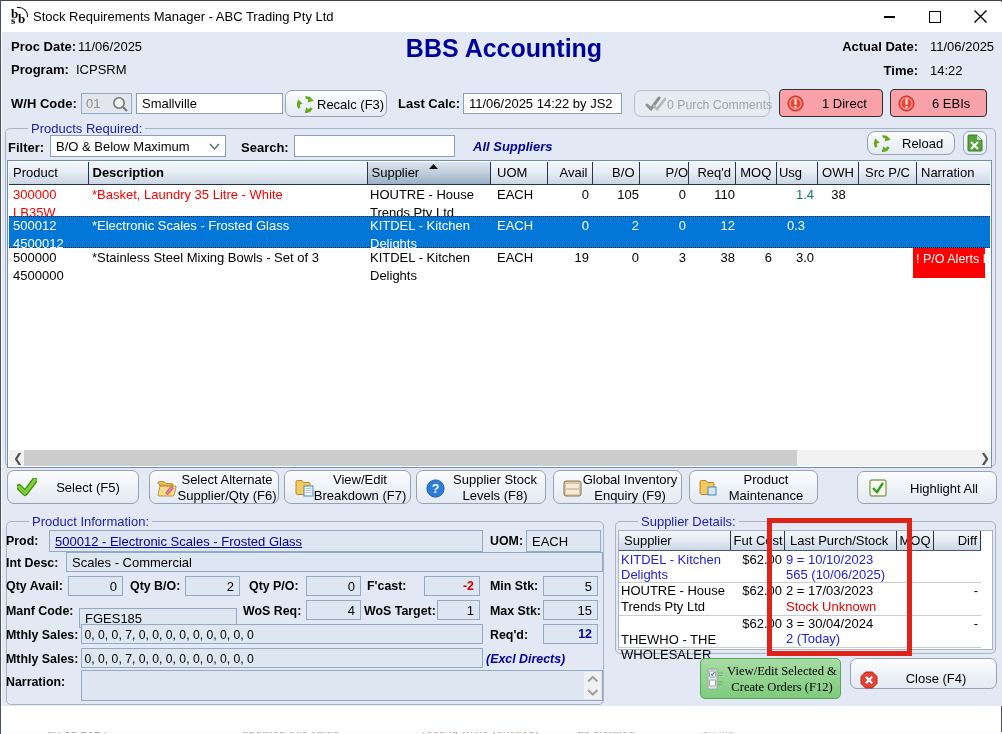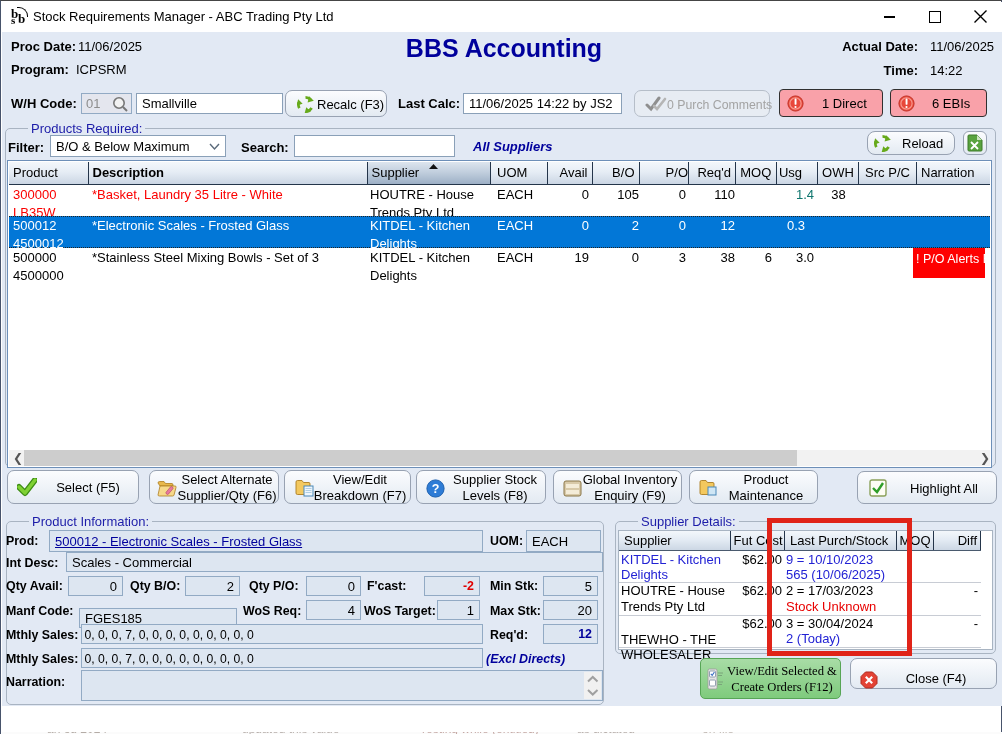--- a/index.html
+++ b/index.html
@@ -312,21 +312,21 @@
       <div class="abs b" style="left:241px;top:571.5px;">WoS Req:</div>
       <div class="ibox" style="left:304px;top:568px;width:55px;height:20px;">
           <span class="abs" style="right:5px;top:2px;">4</span>
         </div>
       <div class="abs b" style="left:362px;top:571.5px;">WoS Target:</div>
       <div class="ibox" style="left:435px;top:568px;width:43px;height:20px;">
           <span class="abs" style="right:5px;top:2px;">1</span>
         </div>
       <div class="abs b" style="left:488px;top:571.5px;">Max Stk:</div>
       <div class="ibox" style="left:541px;top:568px;width:55px;height:20px;">
-          <span class="abs" style="right:5px;top:2px;">20</span>
+          <span class="abs" style="right:5px;top:2px;">15</span>
         </div>
 
       <div class="abs b" style="left:4px;top:595.5px;">Mthly Sales:</div>
       <div class="ibox" style="left:79px;top:592px;width:402px;height:20px;">
           <span class="abs" style="left:2.5px;top:3px;font-size:12.2px;">0, 0, 0, 7, 0, 0, 0, 0, 0, 0, 0, 0, 0</span>
         </div>
       <div class="abs b" style="left:488px;top:595.5px;">Req'd:</div>
       <div class="ibox" style="left:541px;top:592px;width:55px;height:20px;">
           <span class="abs b navy" style="right:5px;top:2px;">12</span>
         </div>

